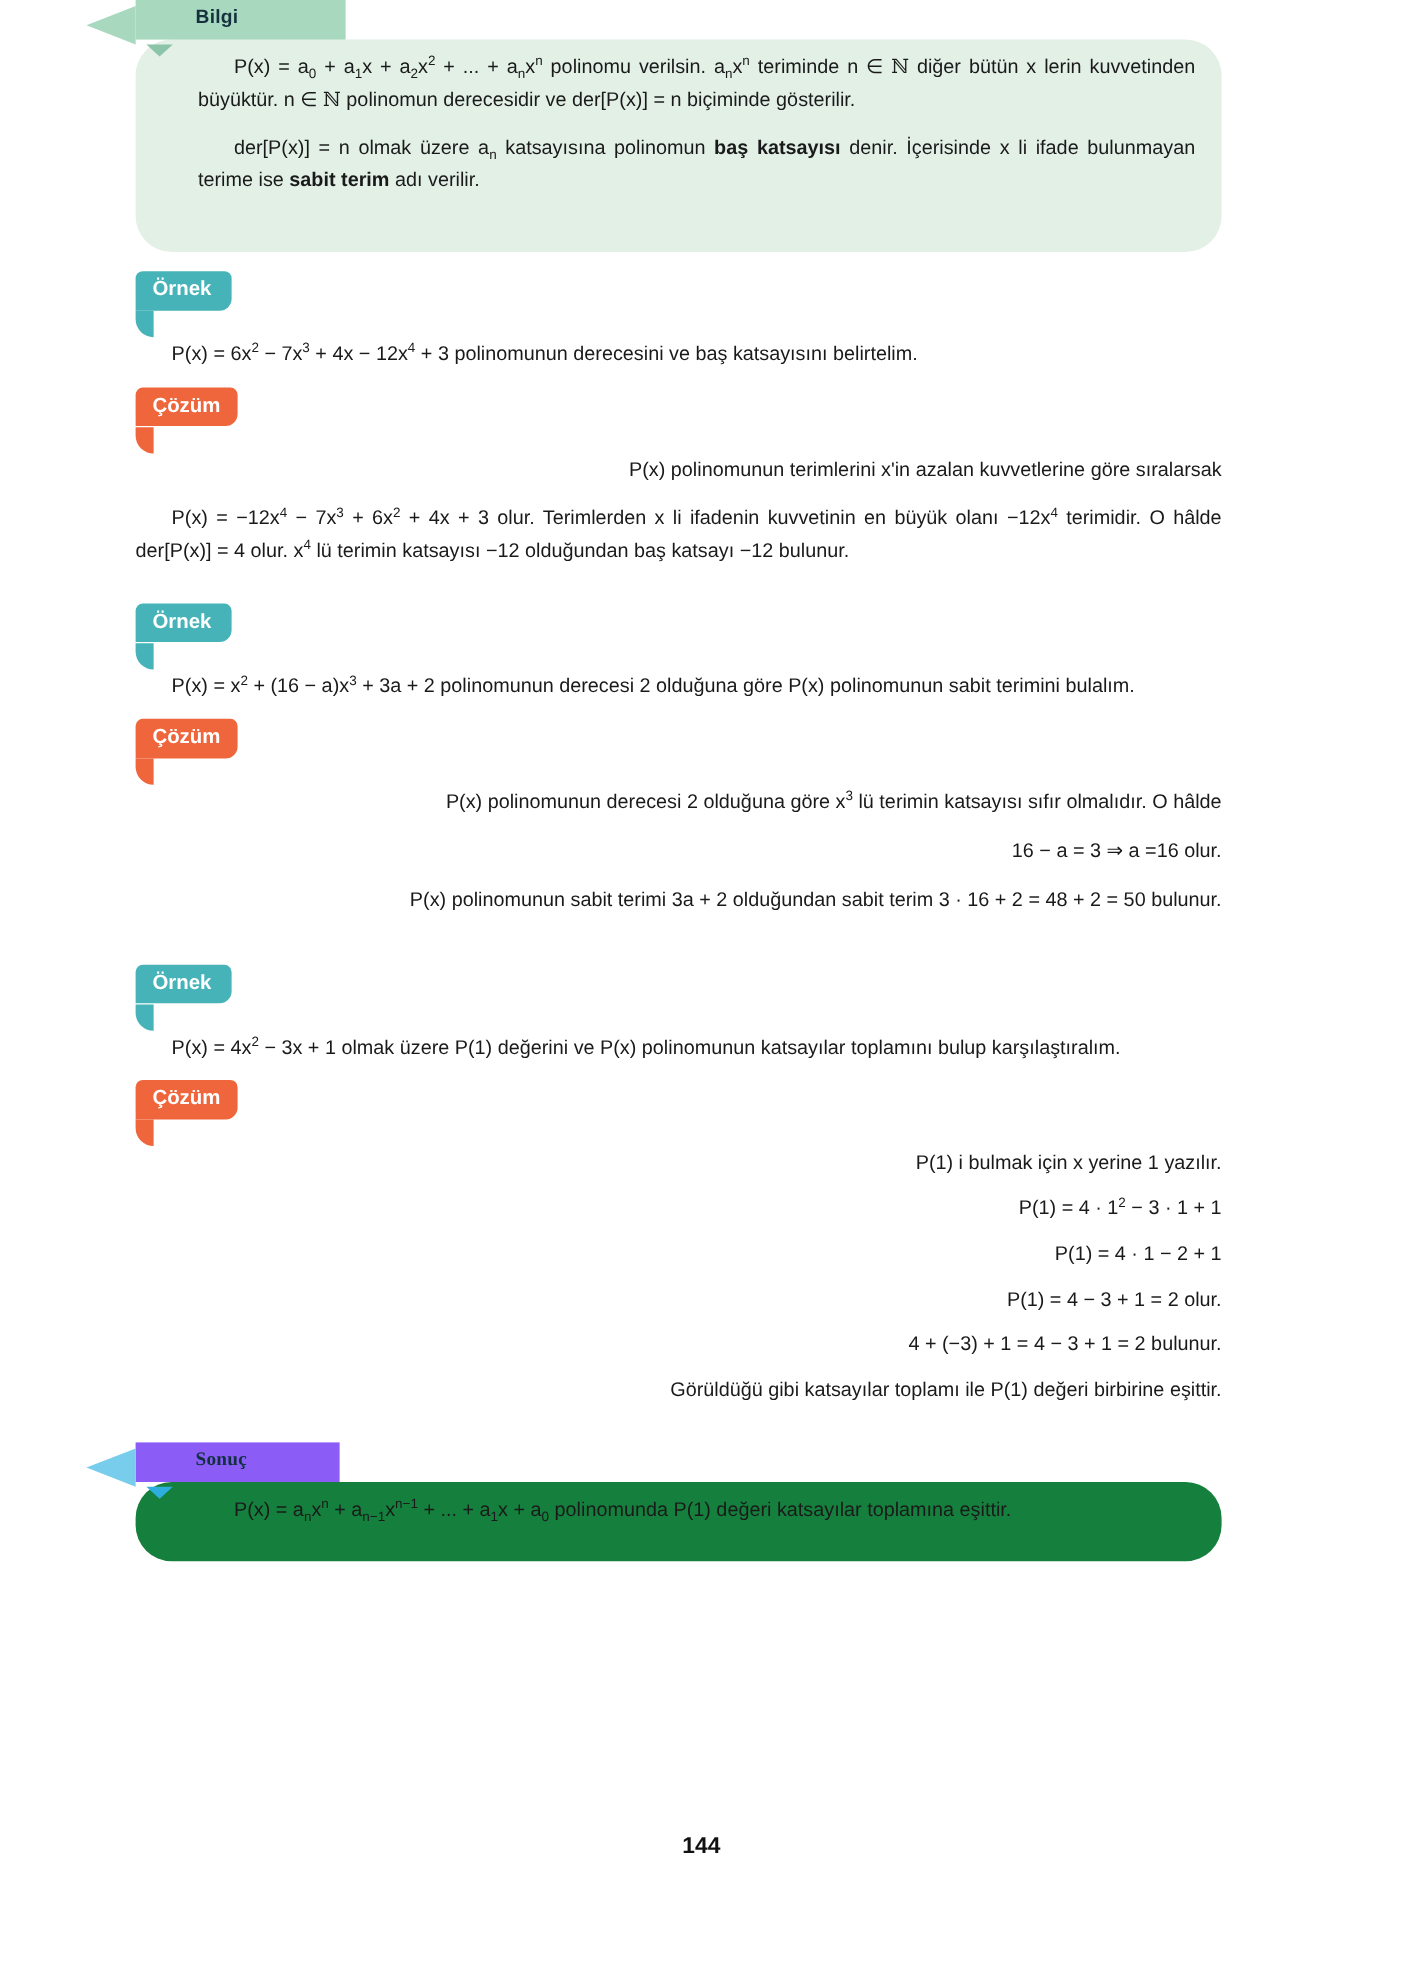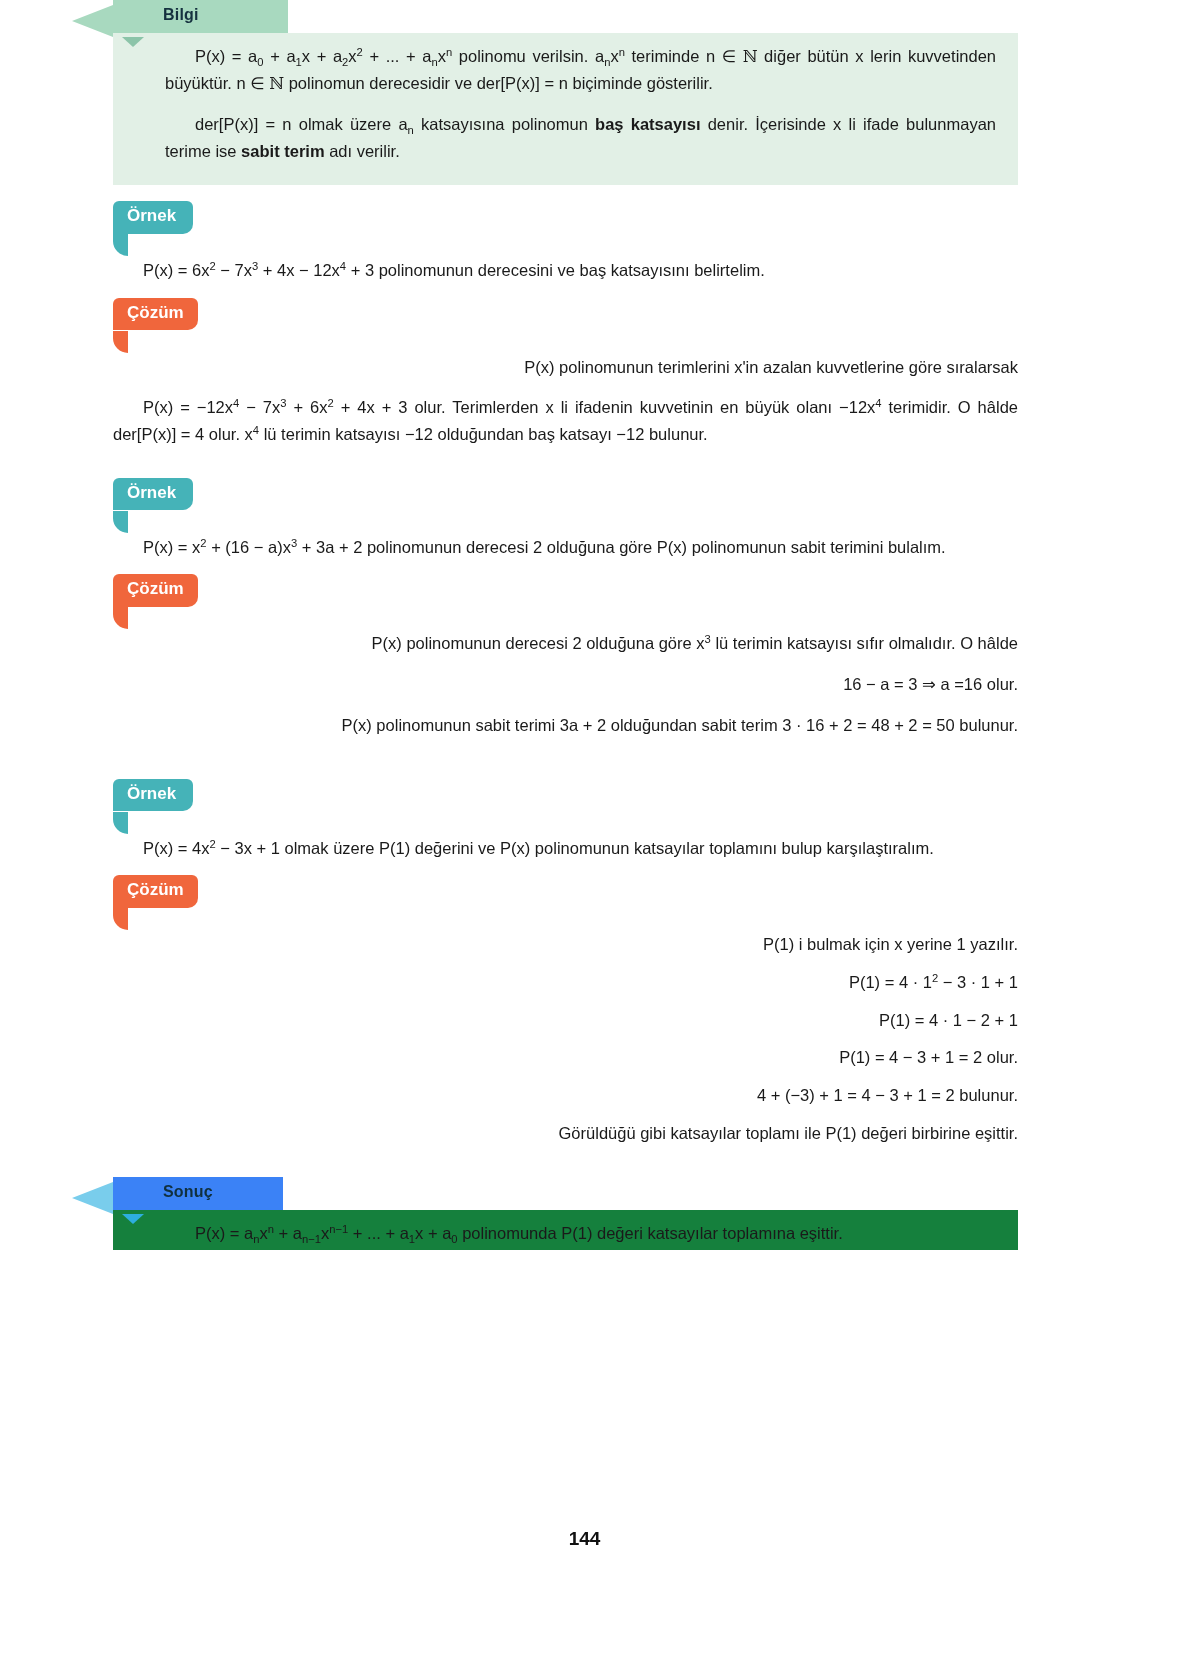--- a/index.html
+++ b/index.html
@@ -31,24 +31,25 @@
     width: 905px;
   }
 
   
   .callout {
     position: relative;
     margin-top: 0;
   }
   .callout-body {
     box-sizing: border-box;
-    padding: 10px 22px 4px 52px;
+    padding: 10px 22px 30px 52px;
     font-size: 16.5px;
     line-height: 1.62;
     text-align: justify;
+    border-radius: 30px;
   }
   .callout .tab {
     position: relative;
     display: inline-block;
     box-sizing: border-box;
     height: 33px;
     padding: 6px 0 0 50px;
     min-width: 175px;
     font-size: 16px;
     font-weight: bold;
@@ -79,21 +80,21 @@
   .bilgi .tab { background: #a8d9bf; color: #15313f; }
   .bilgi .callout-body { background: #e2f0e6; }
   .bilgi .ribbon { border-right: 41px solid #a8d9bf; }
   .bilgi .ribbon-fold {
     border-left: 11px solid transparent;
     border-right: 11px solid transparent;
     border-top: 10px solid #8cc4a9;
   }
 
   
-  .sonuc .tab { background: #3b82f6; color: #10303f; min-width: 170px; }
+  .sonuc .tab { background: #8b5cf6; color: #10303f; min-width: 170px; font-family: Liberation Serif, serif; }
   .sonuc .callout-body { background: #15803d; }
   .sonuc .ribbon { border-right: 41px solid #79cdec; }
   .sonuc .ribbon-fold {
     border-left: 11px solid transparent;
     border-right: 11px solid transparent;
     border-top: 10px solid #2eaede;
   }
 
   
   .tag-wrap {

